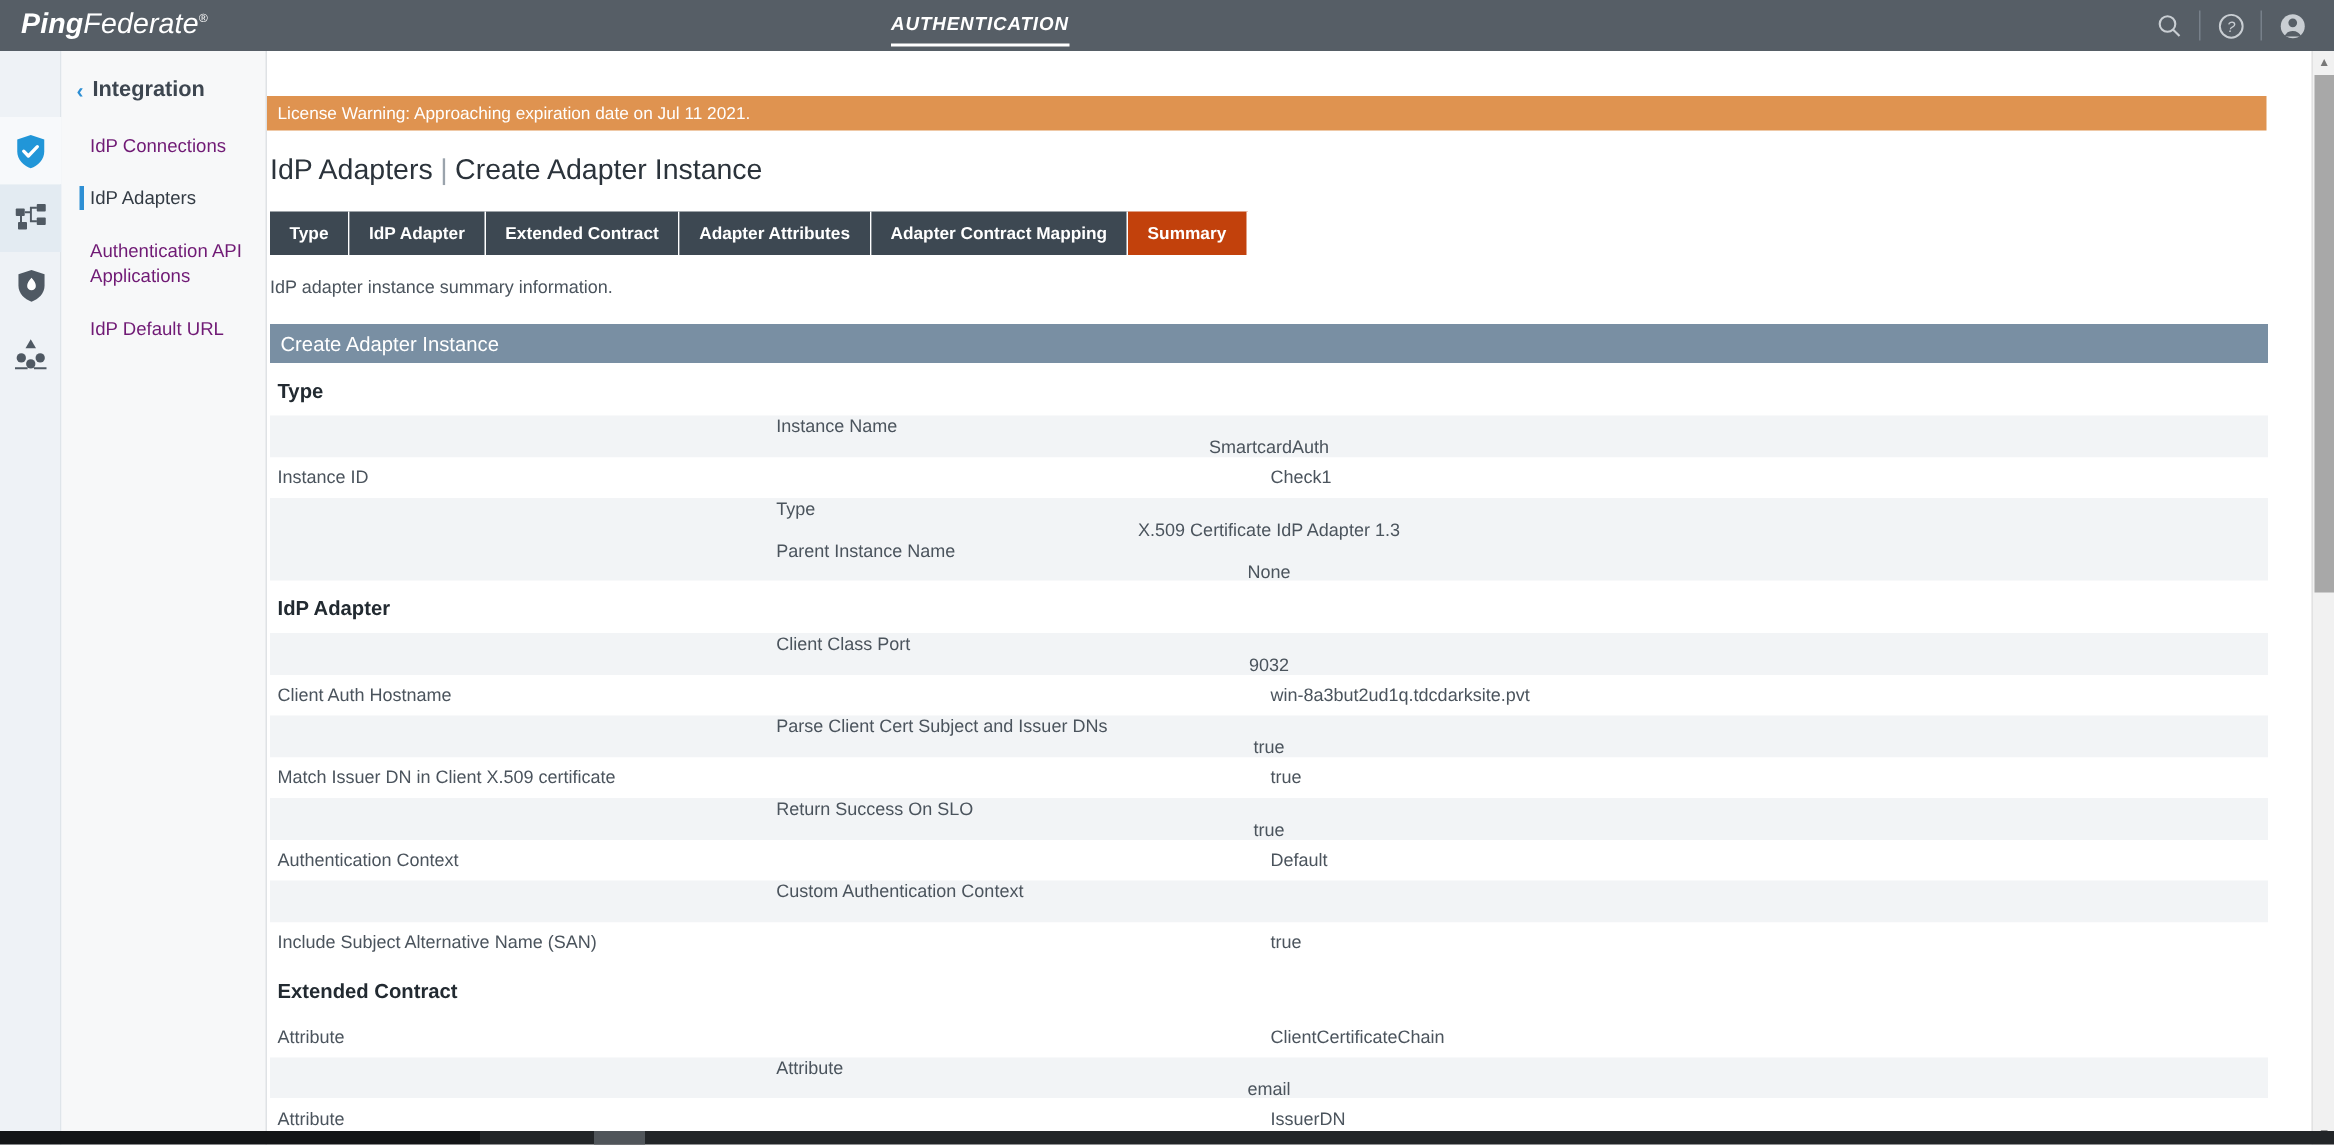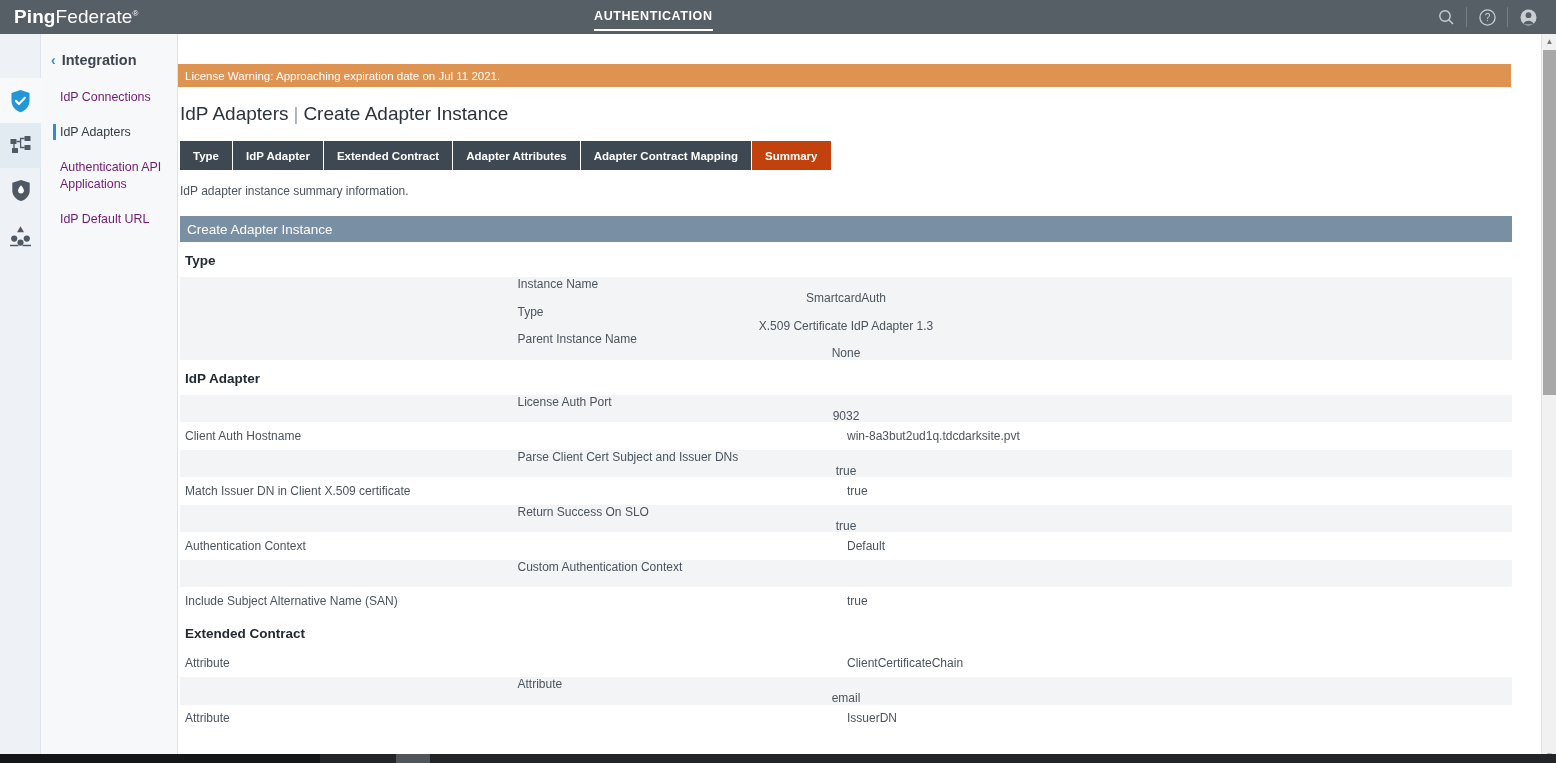--- a/index.html
+++ b/index.html
@@ -12,20 +12,21 @@
   }
 
   
   .topnav {
     position: absolute;
     top: 0; left: 0;
     width: 1556px; height: 34px;
     background: #565e66;
     display: flex;
     align-items: center;
+    font-style: italic;
   }
   .brand {
     position: absolute;
     left: 14px; top: 6px;
     font-size: 19px;
     color: #ffffff;
     letter-spacing: .1px;
   }
   .brand b { font-weight: 700; }
   .brand .light { font-weight: 400; }
@@ -364,32 +365,36 @@
 
   <div class="desc">IdP adapter instance summary information.</div>
 
   <div class="section-bar">Create Adapter Instance</div>
 
   <div class="group-title">Type</div>
   <div class="row odd">
     <div class="cell-label">Instance Name</div>
     <div class="cell-value">SmartcardAuth</div>
   </div>
+  <div class="row even">
+    <div class="cell-label">Instance ID</div>
+    <div class="cell-value">Check1</div>
+  </div>
   <div class="row odd">
     <div class="cell-label">Type</div>
     <div class="cell-value">X.509 Certificate IdP Adapter 1.3</div>
   </div>
   <div class="row odd">
     <div class="cell-label">Parent Instance Name</div>
     <div class="cell-value">None</div>
   </div>
 
   <div class="group-title">IdP Adapter</div>
   <div class="row odd">
-    <div class="cell-label">License Auth Port</div>
+    <div class="cell-label">Client Class Port</div>
     <div class="cell-value">9032</div>
   </div>
   <div class="row even">
     <div class="cell-label">Client Auth Hostname</div>
     <div class="cell-value">win-8a3but2ud1q.tdcdarksite.pvt</div>
   </div>
   <div class="row odd">
     <div class="cell-label">Parse Client Cert Subject and Issuer DNs</div>
     <div class="cell-value">true</div>
   </div>

